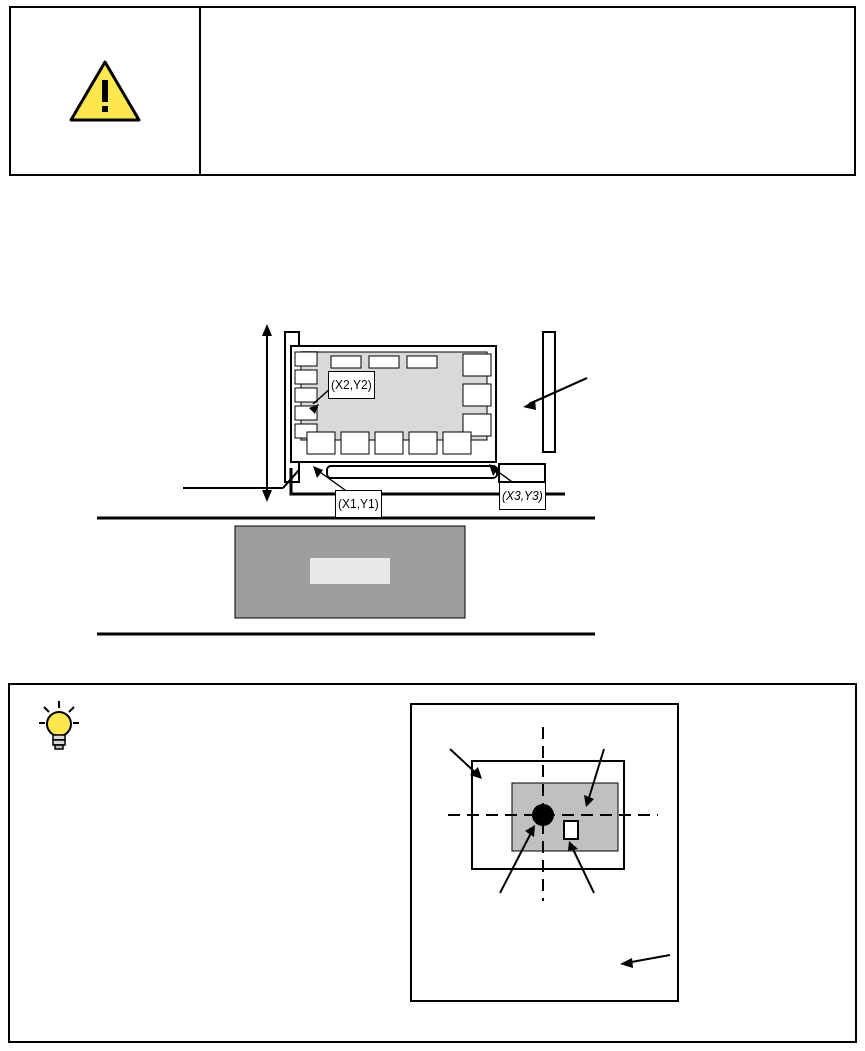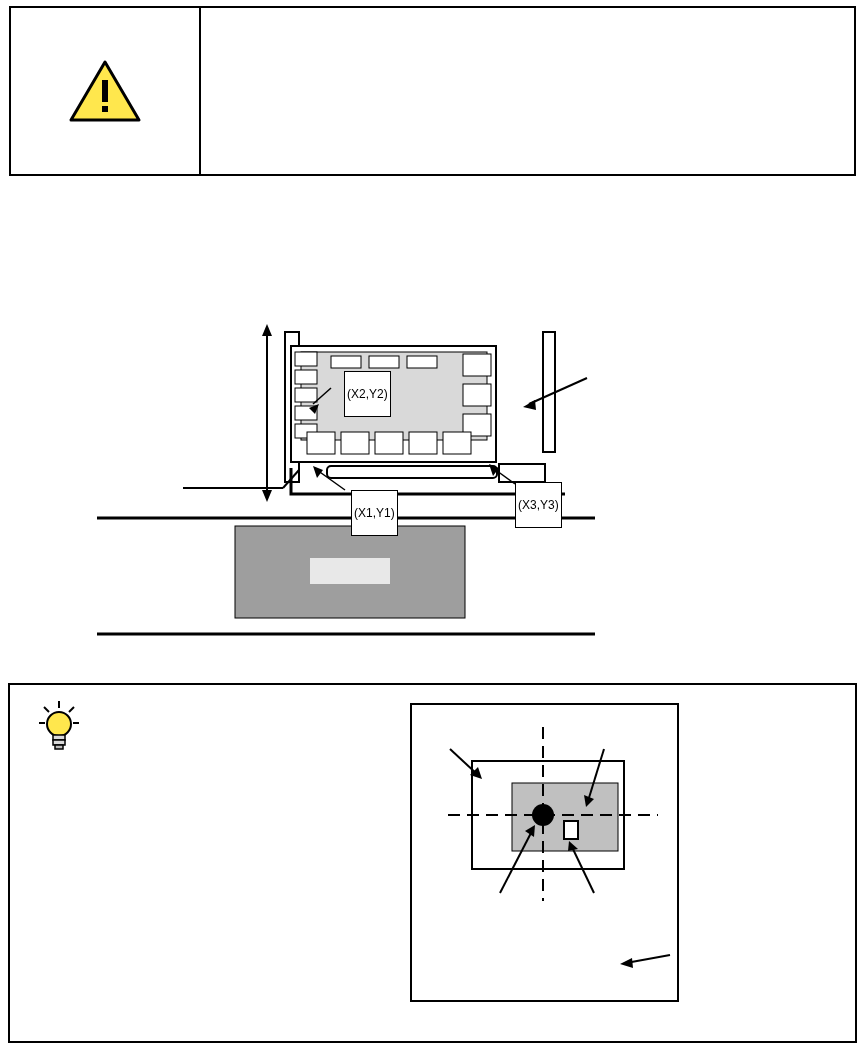--- a/index.html
+++ b/index.html
@@ -58,23 +58,22 @@
     position: absolute;
     font-size: 12px;
     font-family: "Liberation Sans", sans-serif;
     white-space: nowrap;
   }
   .coord-label {
     position: absolute;
     font-size: 12px;
     border: 1px solid #000;
     background: #fff;
-    padding: 15px 2px;
+    padding: 6px 2px;
     white-space: nowrap;
-    margin-left: 16px;
   }
 
   
   .hint-box {
     position: absolute;
     left: 8px;
     top: 683px;
     width: 849px;
     height: 360px;
     border: 2px solid #000000;
@@ -187,21 +186,21 @@
 
     <line x1="2" y1="200" x2="500" y2="200" stroke="#000" stroke-width="3"></line>
 
     <rect x="140" y="208" width="230" height="92" fill="#9e9e9e" stroke="#000" stroke-width="1"></rect>
     <rect x="215" y="240" width="80" height="26" fill="#e8e8e8"></rect>
     <line x1="2" y1="316" x2="500" y2="316" stroke="#000" stroke-width="3"></line>
   </svg>
 
   <span class="coord-label" style="left:233px; top:53px;">(X2,Y2)</span>
   <span class="coord-label" style="left:240px; top:172px;">(X1,Y1)</span>
-  <span class="coord-label" style="left:404px; top:164px;">(X3,Y3)</span>
+  <span class="coord-label" style="left:404px; top:164px;font-style:italic;">(X3,Y3)</span>
   <span class="fig-label" style="left:494px; top:50px;"></span>
   <span class="fig-label" style="left:2px; top:156px;"></span>
   <span class="fig-label" style="left:120px; top:170px;"></span>
 </div>
 
 <div class="hint-box">
   <span class="bulb">
     <svg width="46" height="54" viewBox="0 0 46 54" aria-hidden="true">
       <line x1="23" y1="2" x2="23" y2="9" stroke="#000" stroke-width="2"></line>
       <line x1="8" y1="8" x2="13" y2="13" stroke="#000" stroke-width="2"></line>

